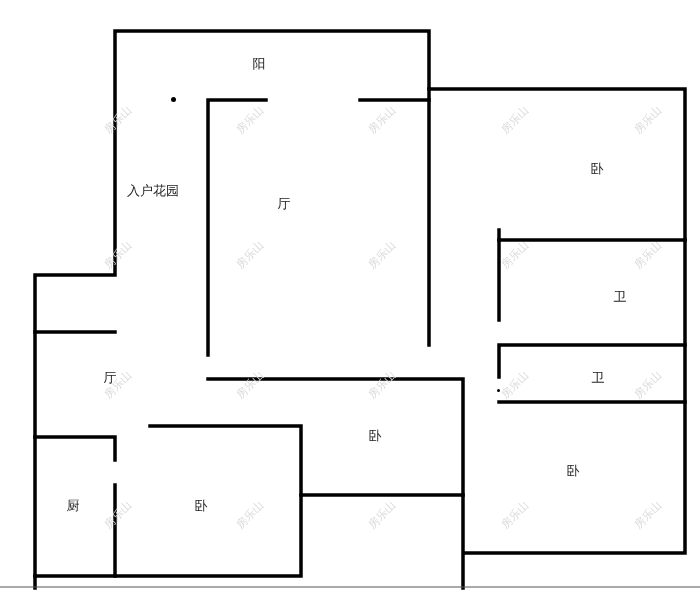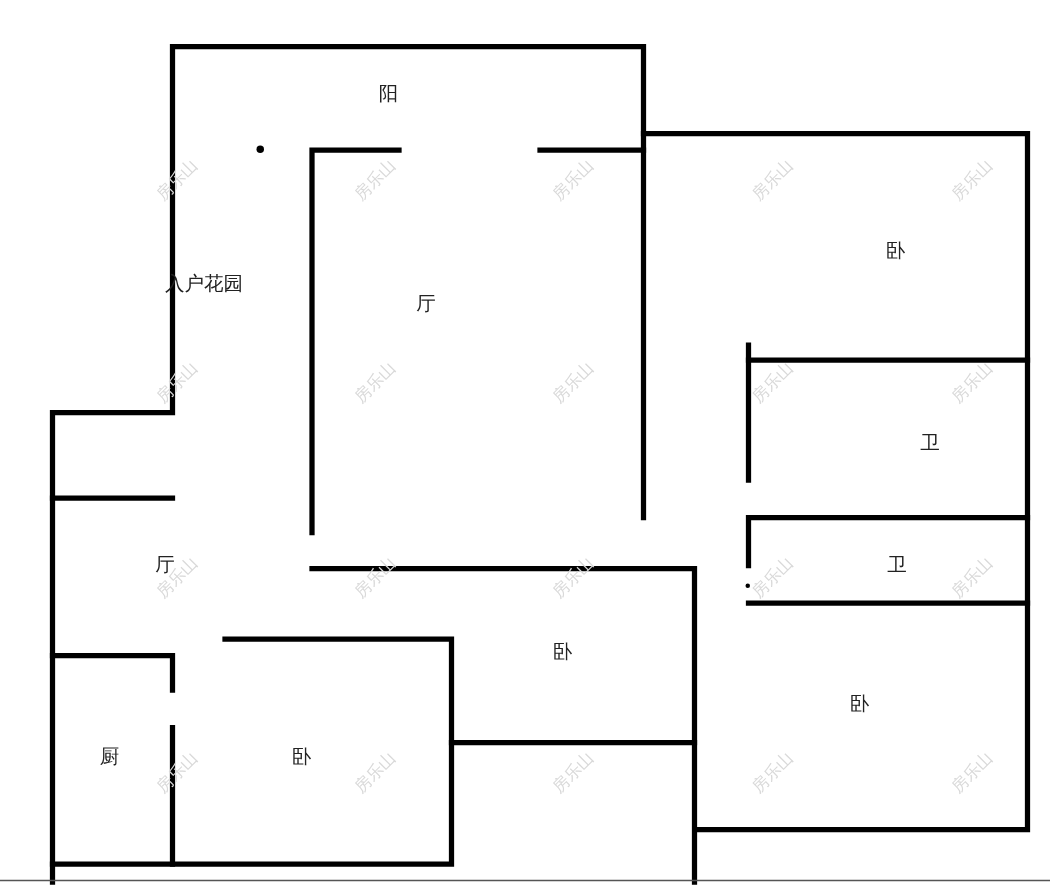--- a/index.html
+++ b/index.html
@@ -65,21 +65,21 @@
     <div class="wm" style="left: 515px; top: 385px;">房乐山</div>
     <div class="wm" style="left: 648px; top: 385px;">房乐山</div>
     <div class="wm" style="left: 118px; top: 515px;">房乐山</div>
     <div class="wm" style="left: 250px; top: 515px;">房乐山</div>
     <div class="wm" style="left: 382px; top: 515px;">房乐山</div>
     <div class="wm" style="left: 515px; top: 515px;">房乐山</div>
     <div class="wm" style="left: 648px; top: 515px;">房乐山</div>
   </div>
 
 <div class="label" style="left:259px;top:63px;">阳</div>
-<div class="label" style="left:136px;top:190px;">入户花园</div>
+<div class="label" style="left:153px;top:190px;">入户花园</div>
 <div class="label" style="left:284px;top:203px;">厅</div>
 <div class="label" style="left:110px;top:377px;">厅</div>
 <div class="label" style="left:597px;top:168px;">卧</div>
 <div class="label" style="left:620px;top:296px;">卫</div>
 <div class="label" style="left:598px;top:377px;">卫</div>
 <div class="label" style="left:375px;top:435px;">卧</div>
 <div class="label" style="left:573px;top:470px;">卧</div>
 <div class="label" style="left:73px;top:505px;">厨</div>
 <div class="label" style="left:201px;top:505px;">卧</div>
 

